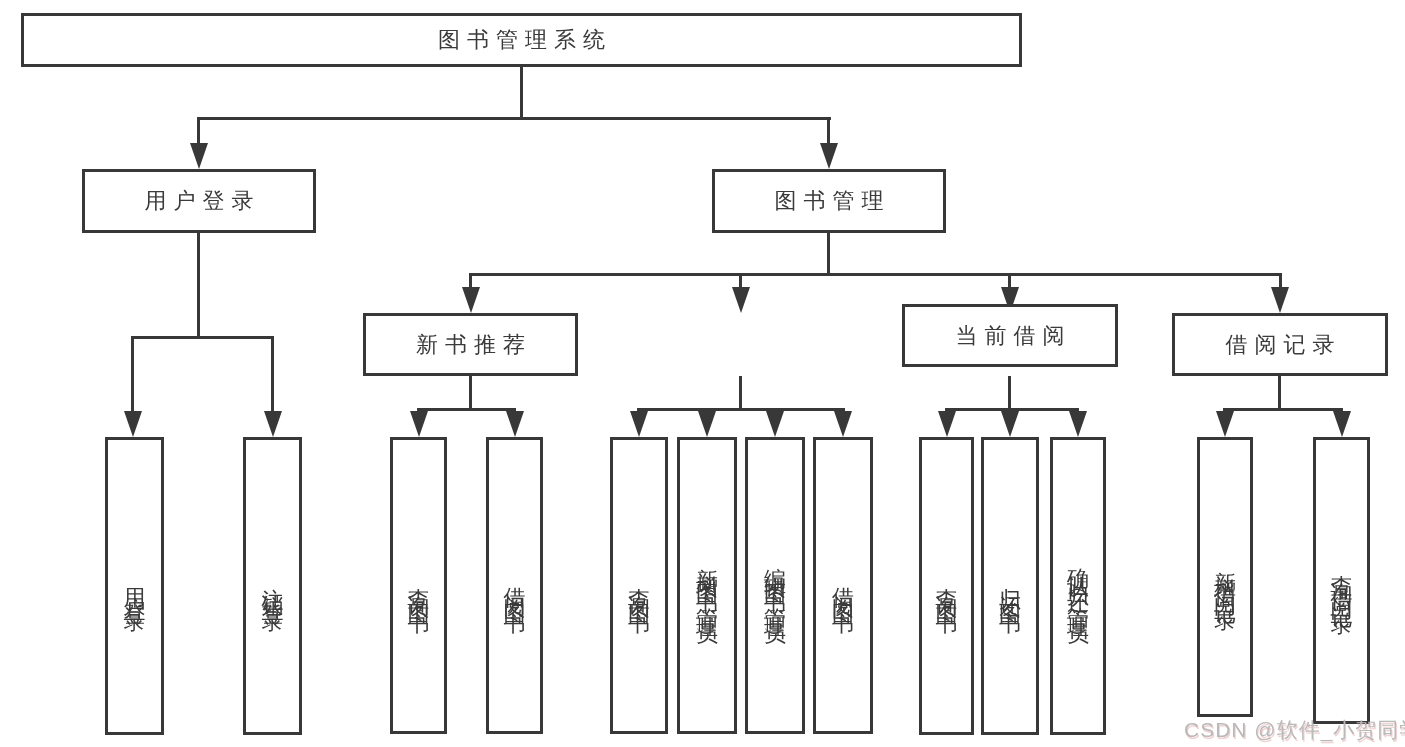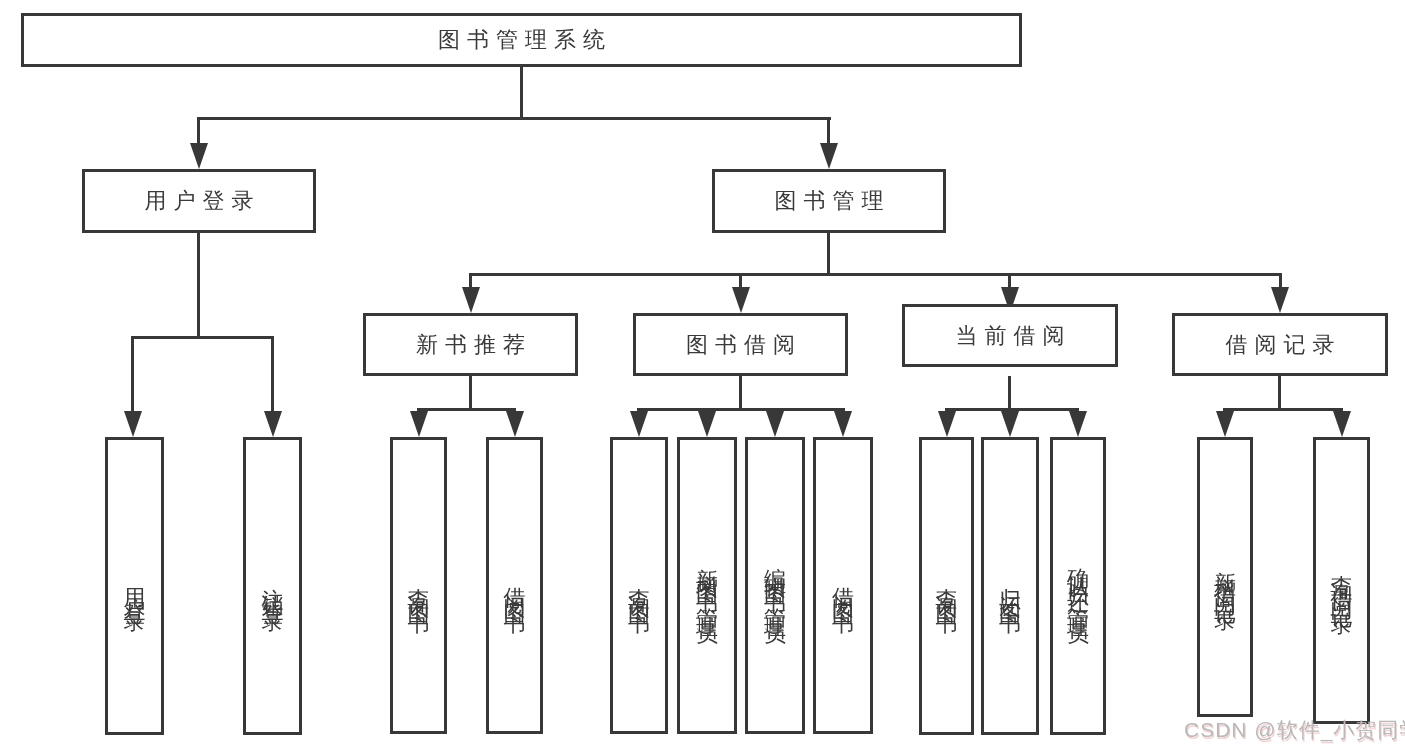--- a/index.html
+++ b/index.html
@@ -86,21 +86,20 @@
   <div class="ln" style="left:469px; top:273px; width:3px; height:14px;"></div>
   <div class="ar" style="left:462px; top:287px;"></div>
   <div class="ln" style="left:739px; top:273px; width:3px; height:14px;"></div>
   <div class="ar" style="left:732px; top:287px;"></div>
   <div class="ln" style="left:1008px; top:273px; width:3px; height:14px;"></div>
   <div class="ar" style="left:1001px; top:287px;"></div>
   <div class="ln" style="left:1279px; top:273px; width:3px; height:14px;"></div>
   <div class="ar" style="left:1271px; top:287px;"></div>
 
   <div class="box hlabel" style="left:363px; top:313px; width:215px; height:63px;font-family:Liberation Mono, monospace;">新书推荐</div>
-  <div class="box hlabel" style="left:633px; top:313px; width:215px; height:63px;">图书借阅</div>
   <div class="box hlabel" style="left:902px; top:304px; width:216px; height:63px;">当前借阅</div>
   <div class="box hlabel" style="left:1172px; top:313px; width:216px; height:63px;">借阅记录</div>
 
   <div class="ln" style="left:469px; top:376px; width:3px; height:32px;"></div>
   <div class="ln" style="left:417px; top:408px; width:99px; height:3px;"></div>
   <div class="ar" style="left:410px; top:411px;"></div>
   <div class="ar" style="left:506px; top:411px;"></div>
 
   <div class="ln" style="left:739px; top:376px; width:3px; height:32px;"></div>
   <div class="ln" style="left:637px; top:408px; width:208px; height:3px;"></div>

